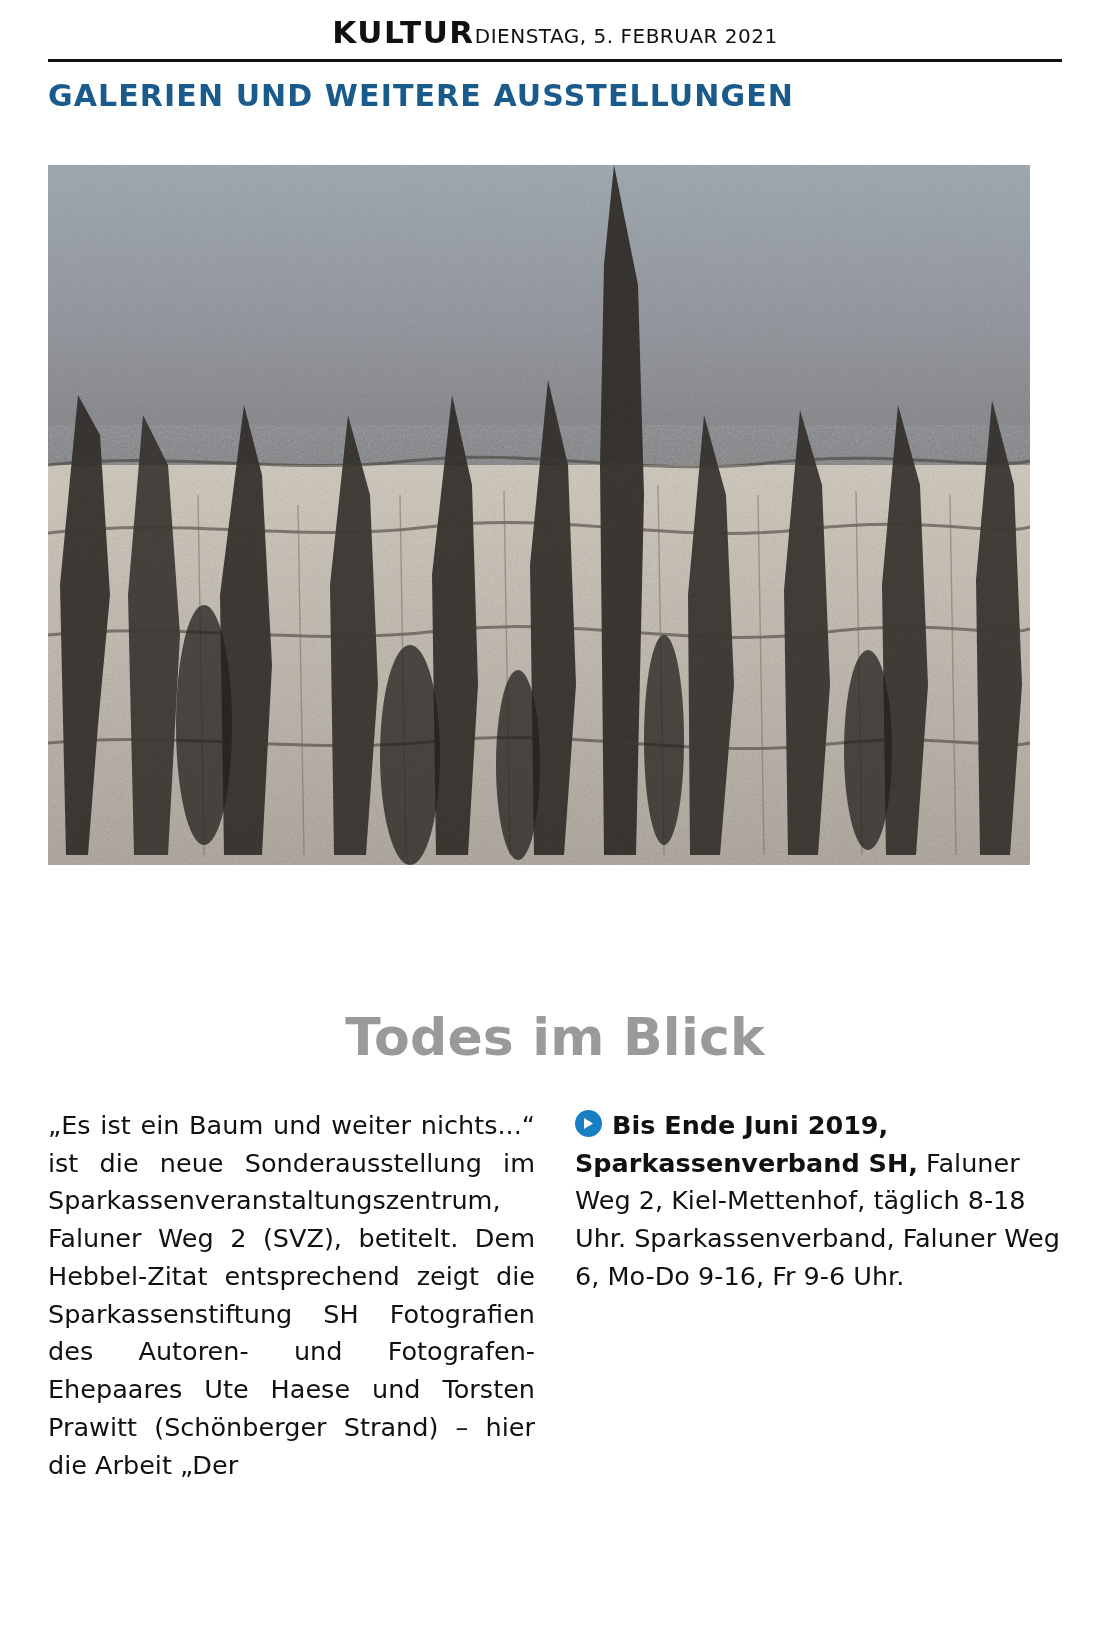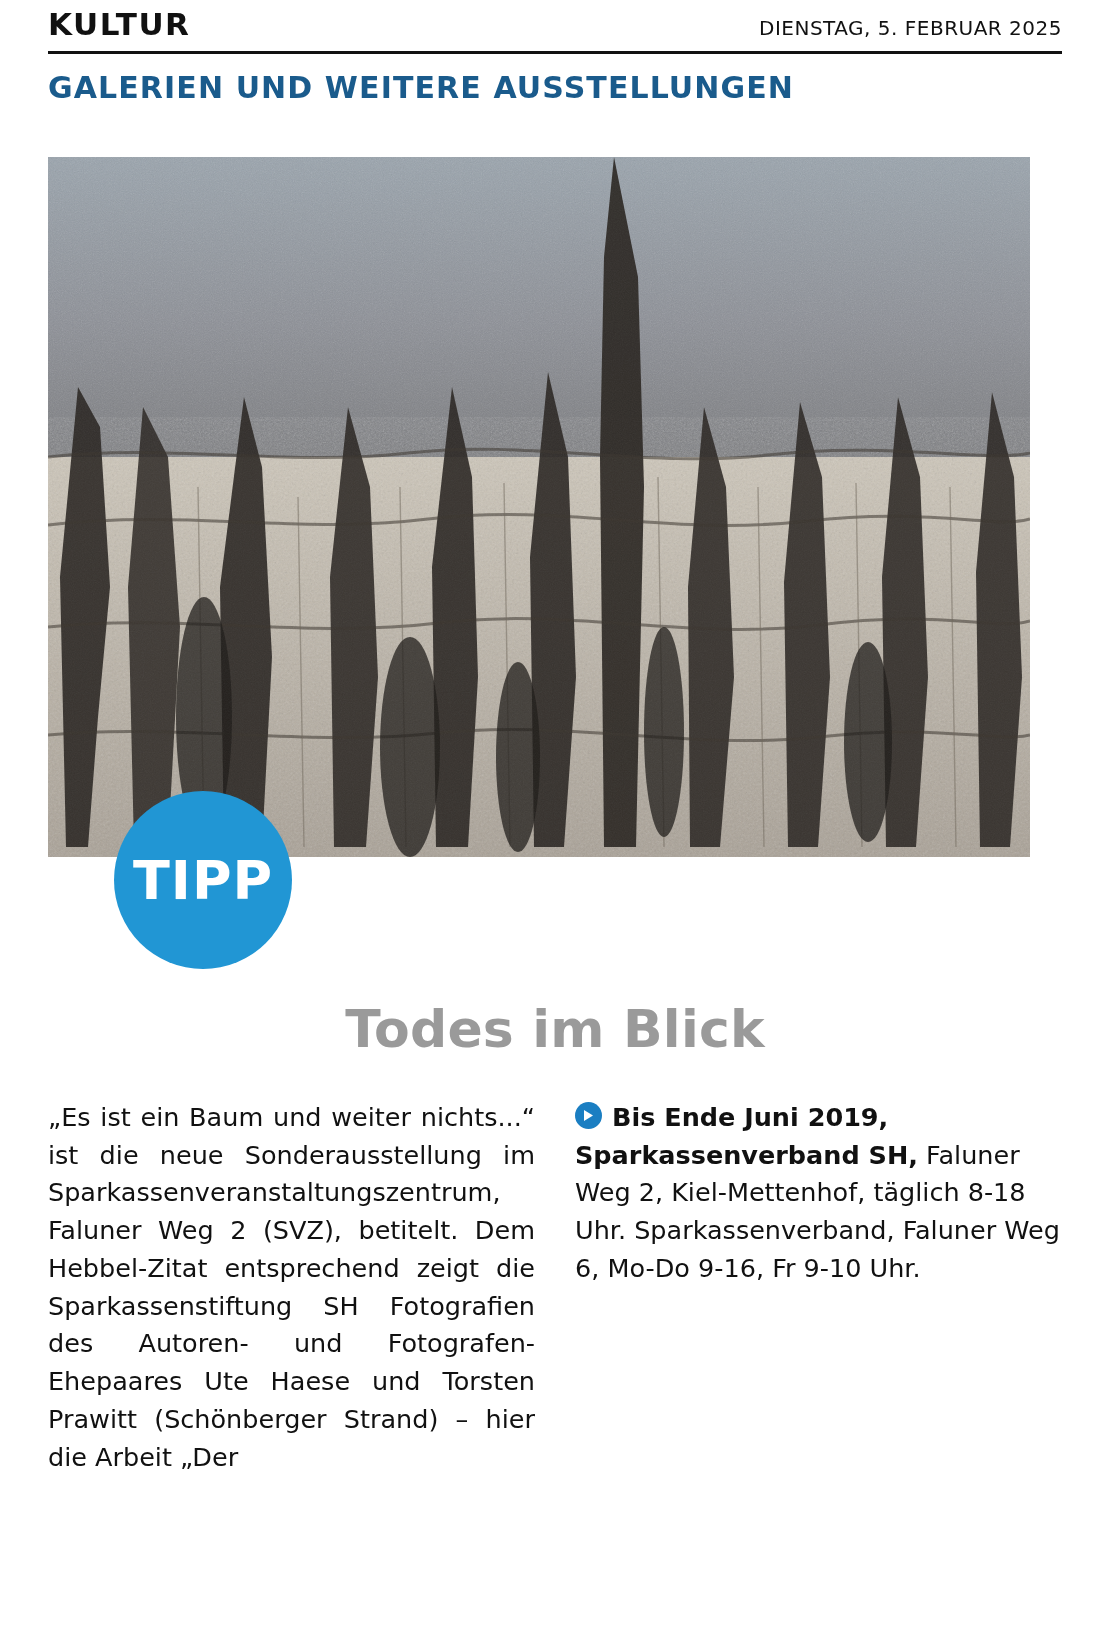--- a/index.html
+++ b/index.html
@@ -19,22 +19,22 @@
     width: 1110px;
     height: 1636px;
     box-sizing: border-box;
     padding: 0 48px;
   }
 
   
   .masthead {
     display: flex;
     align-items: baseline;
-    justify-content: space-between;
-    padding-top: 6px;
+    justify-content: center;
+    padding-top: 14px;
   }
   .masthead .section {
     font-family: "DejaVu Sans", sans-serif;
     font-weight: bold;
     font-size: 31px;
     letter-spacing: 1.5px;
     color: #111111;
   }
   .masthead .dateline {
     font-family: "DejaVu Sans", sans-serif;
@@ -130,21 +130,21 @@
   }
   .bold { font-weight: bold; }
 </style>
 </head>
 <body>
 
 <div class="page">
 
   <div class="masthead">
     <div class="section">KULTUR</div>
-    <div class="dateline">DIENSTAG, 5. FEBRUAR 2025</div>
+    <div class="dateline">DIENSTAG, 5. FEBRUAR 2021</div>
   </div>
   <div class="rule-thick"></div>
   <div class="kicker">GALERIEN UND WEITERE AUSSTELLUNGEN</div>
 
   <div class="photo-wrap">
     <div class="photo">
       <svg width="982" height="700" viewBox="0 0 982 700" preserveAspectRatio="none">
         <defs>
           <linearGradient id="skyGrad" x1="0" y1="0" x2="0" y2="1">
             <stop offset="0%" stop-color="#9aa4ad"></stop>
@@ -215,30 +215,29 @@
           <ellipse cx="156" cy="560" rx="28" ry="120"></ellipse>
           <ellipse cx="362" cy="590" rx="30" ry="110"></ellipse>
           <ellipse cx="470" cy="600" rx="22" ry="95"></ellipse>
           <ellipse cx="616" cy="575" rx="20" ry="105"></ellipse>
           <ellipse cx="820" cy="585" rx="24" ry="100"></ellipse>
         </g>
 
         <rect x="0" y="0" width="982" height="700" filter="url(#grain)" fill="#ffffff" opacity="0.18"></rect>
       </svg>
     </div>
-    <div class="tipp-badge">TIPP</div>
   </div>
 
   <h1 class="headline">Todes im Blick</h1>
 
   <div class="columns">
     <div class="col left">
       <p>„Es ist ein Baum und weiter nichts...“ ist die neue Sonderausstellung im Sparkassenveranstaltungszentrum, Faluner Weg 2 (SVZ), betitelt. Dem Hebbel-Zitat entsprechend zeigt die Sparkassenstiftung SH Fotografien des Autoren- und Fotografen-Ehepaares Ute Haese und Torsten Prawitt (Schönberger Strand) – hier die Arbeit „Der</p>
     </div>
     <div class="col right">
       <p class="info-line"><span class="arrow-icon"><svg width="27" height="27" viewBox="0 0 27 27">
               <circle cx="13.5" cy="13.5" r="13.5" fill="#1a7ec2"></circle>
               <path d="M9 8 L18 13.5 L9 19 Z" fill="#ffffff"></path>
-            </svg></span><span class="bold">Bis Ende Juni 2019, Sparkassenverband SH,</span><span> Faluner Weg 2, Kiel-Mettenhof, täglich 8-18 Uhr. Sparkassenverband, Faluner Weg 6, Mo-Do 9-16, Fr 9-10 Uhr.</span></p>
+            </svg></span><span class="bold">Bis Ende Juni 2019, Sparkassenverband SH,</span><span> Faluner Weg 2, Kiel-Mettenhof, täglich 8-18 Uhr. Sparkassenverband, Faluner Weg 6, Mo-Do 9-16, Fr 9-6 Uhr.</span></p>
     </div>
   </div>
 
 </div>
 
 </body></html>

